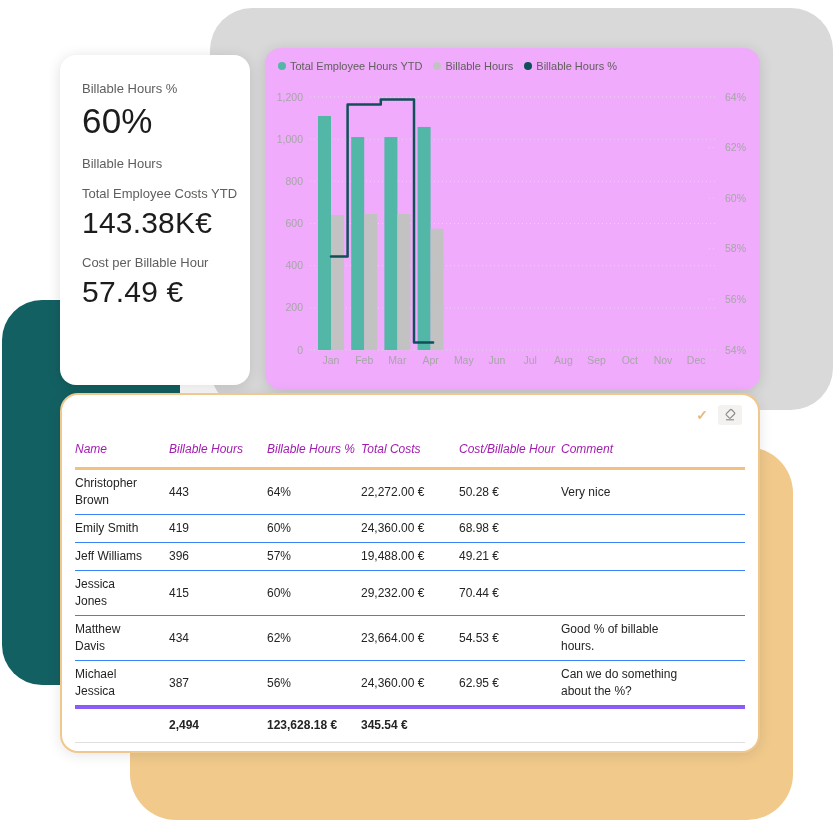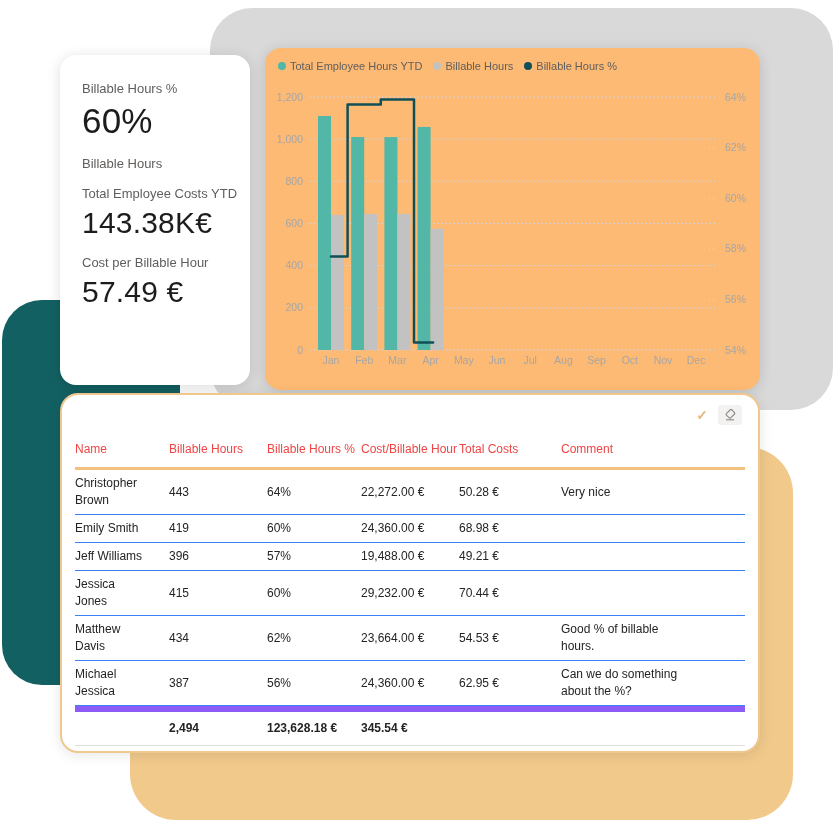--- a/index.html
+++ b/index.html
@@ -16,46 +16,46 @@
   .kpi-card { position:absolute; left:60px; top:55px; width:190px; height:330px;
               background:#fff; border-radius:16px; box-shadow:0 2px 14px rgba(0,0,0,.13);
               padding:26px 0 0 22px; }
   .kpi-item { margin-bottom:15px; }
   .kpi-label { font-size:13px; color:#605e5c; margin-bottom:5px; }
   .kpi-value { font-size:30px; color:#1d1c1b; letter-spacing:.2px; }
   .kpi-item:nth-child(1) .kpi-value, .kpi-item:nth-child(2) .kpi-value { font-size:35px; }
 
   
   .chart-card { position:absolute; left:265px; top:48px; width:495px; height:342px;
-                background:#fdba74; border-radius:16px; box-shadow:0 2px 14px rgba(0,0,0,.13); }
+                background:#f0abfc; border-radius:16px; box-shadow:0 2px 14px rgba(0,0,0,.13); }
   .legend { position:absolute; left:13px; top:12px; display:flex; gap:11px; align-items:center; }
   .legend-item { display:flex; align-items:center; gap:4px; }
   .legend-dot { width:8px; height:8px; border-radius:50%; display:inline-block; }
   .legend-label { font-size:11px; color:#605e5c; }
   .chart-svg { position:absolute; left:0; top:0; }
 
   
   .table-card { position:absolute; left:60px; top:393px; width:700px; height:360px;
                 background:#fff; border:2px solid #f0c78d; border-radius:18px;
                 box-shadow:0 2px 14px rgba(0,0,0,.10); }
   .table-icons { position:absolute; right:16px; top:10px; display:flex; gap:4px; align-items:center; }
   .icon-chip { width:24px; height:20px; display:flex; align-items:center; justify-content:center;
                border-radius:3px; }
   .icon-chip.active { background:#f3f2f1; }
   .check-glyph { color:#eab87f; font-size:14px; font-weight:700; }
 
   .pbi-table { margin:38px 13px 0 13px; font-size:12px; color:#252423; }
   .t-row { display:grid; grid-template-columns:94px 98px 94px 98px 102px 1fr;
            align-items:center; border-bottom:1px solid #3b82f6; }
   .t-row.t-head { border-bottom:3px solid #f2c07f; }
-  .t-head .t-cell { padding:8px 0 9px 0; color:#ef4444; }
+  .t-head .t-cell { padding:8px 0 9px 0; color:#a21caf;font-style:italic; }
   .t-cell { padding:5px 10px 5px 0; line-height:17px; }
   .t-cell.name { padding-right:22px; }
   .t-cell.comment span { display:inline-block; max-width:132px; }
-  .t-row.t-total { border-top:6px solid #8b5cf6; border-bottom:1px solid #e0e0e0; font-weight:700; }
+  .t-row.t-total { border-top:3px solid #8b5cf6; border-bottom:1px solid #e0e0e0; font-weight:700; }
   .t-total .t-cell { padding:8px 10px 8px 0; }
 </style>
 </head>
 <body>
 
 <div class="canvas">
   <div class="shape shape-gray"></div>
   <div class="shape shape-teal"></div>
   <div class="shape shape-tan"></div>
 
@@ -153,22 +153,22 @@
             <line x1="3" y1="11.8" x2="11" y2="11.8"></line>
           </g>
         </svg>
       </span>
     </div>
     <div class="pbi-table" id="tableGrid">
         <div class="t-row t-head">
           <div class="t-cell">Name</div>
           <div class="t-cell">Billable Hours</div>
           <div class="t-cell">Billable Hours %</div>
+          <div class="t-cell">Total Costs</div>
           <div class="t-cell">Cost/Billable Hour</div>
-          <div class="t-cell">Total Costs</div>
           <div class="t-cell">Comment</div>
         </div>
         <div class="t-row">
           <div class="t-cell name"><span>Christopher Brown</span></div>
           <div class="t-cell "><span>443</span></div>
           <div class="t-cell "><span>64%</span></div>
           <div class="t-cell "><span>22,272.00 €</span></div>
           <div class="t-cell "><span>50.28 €</span></div>
           <div class="t-cell comment"><span>Very nice</span></div>
         </div>

